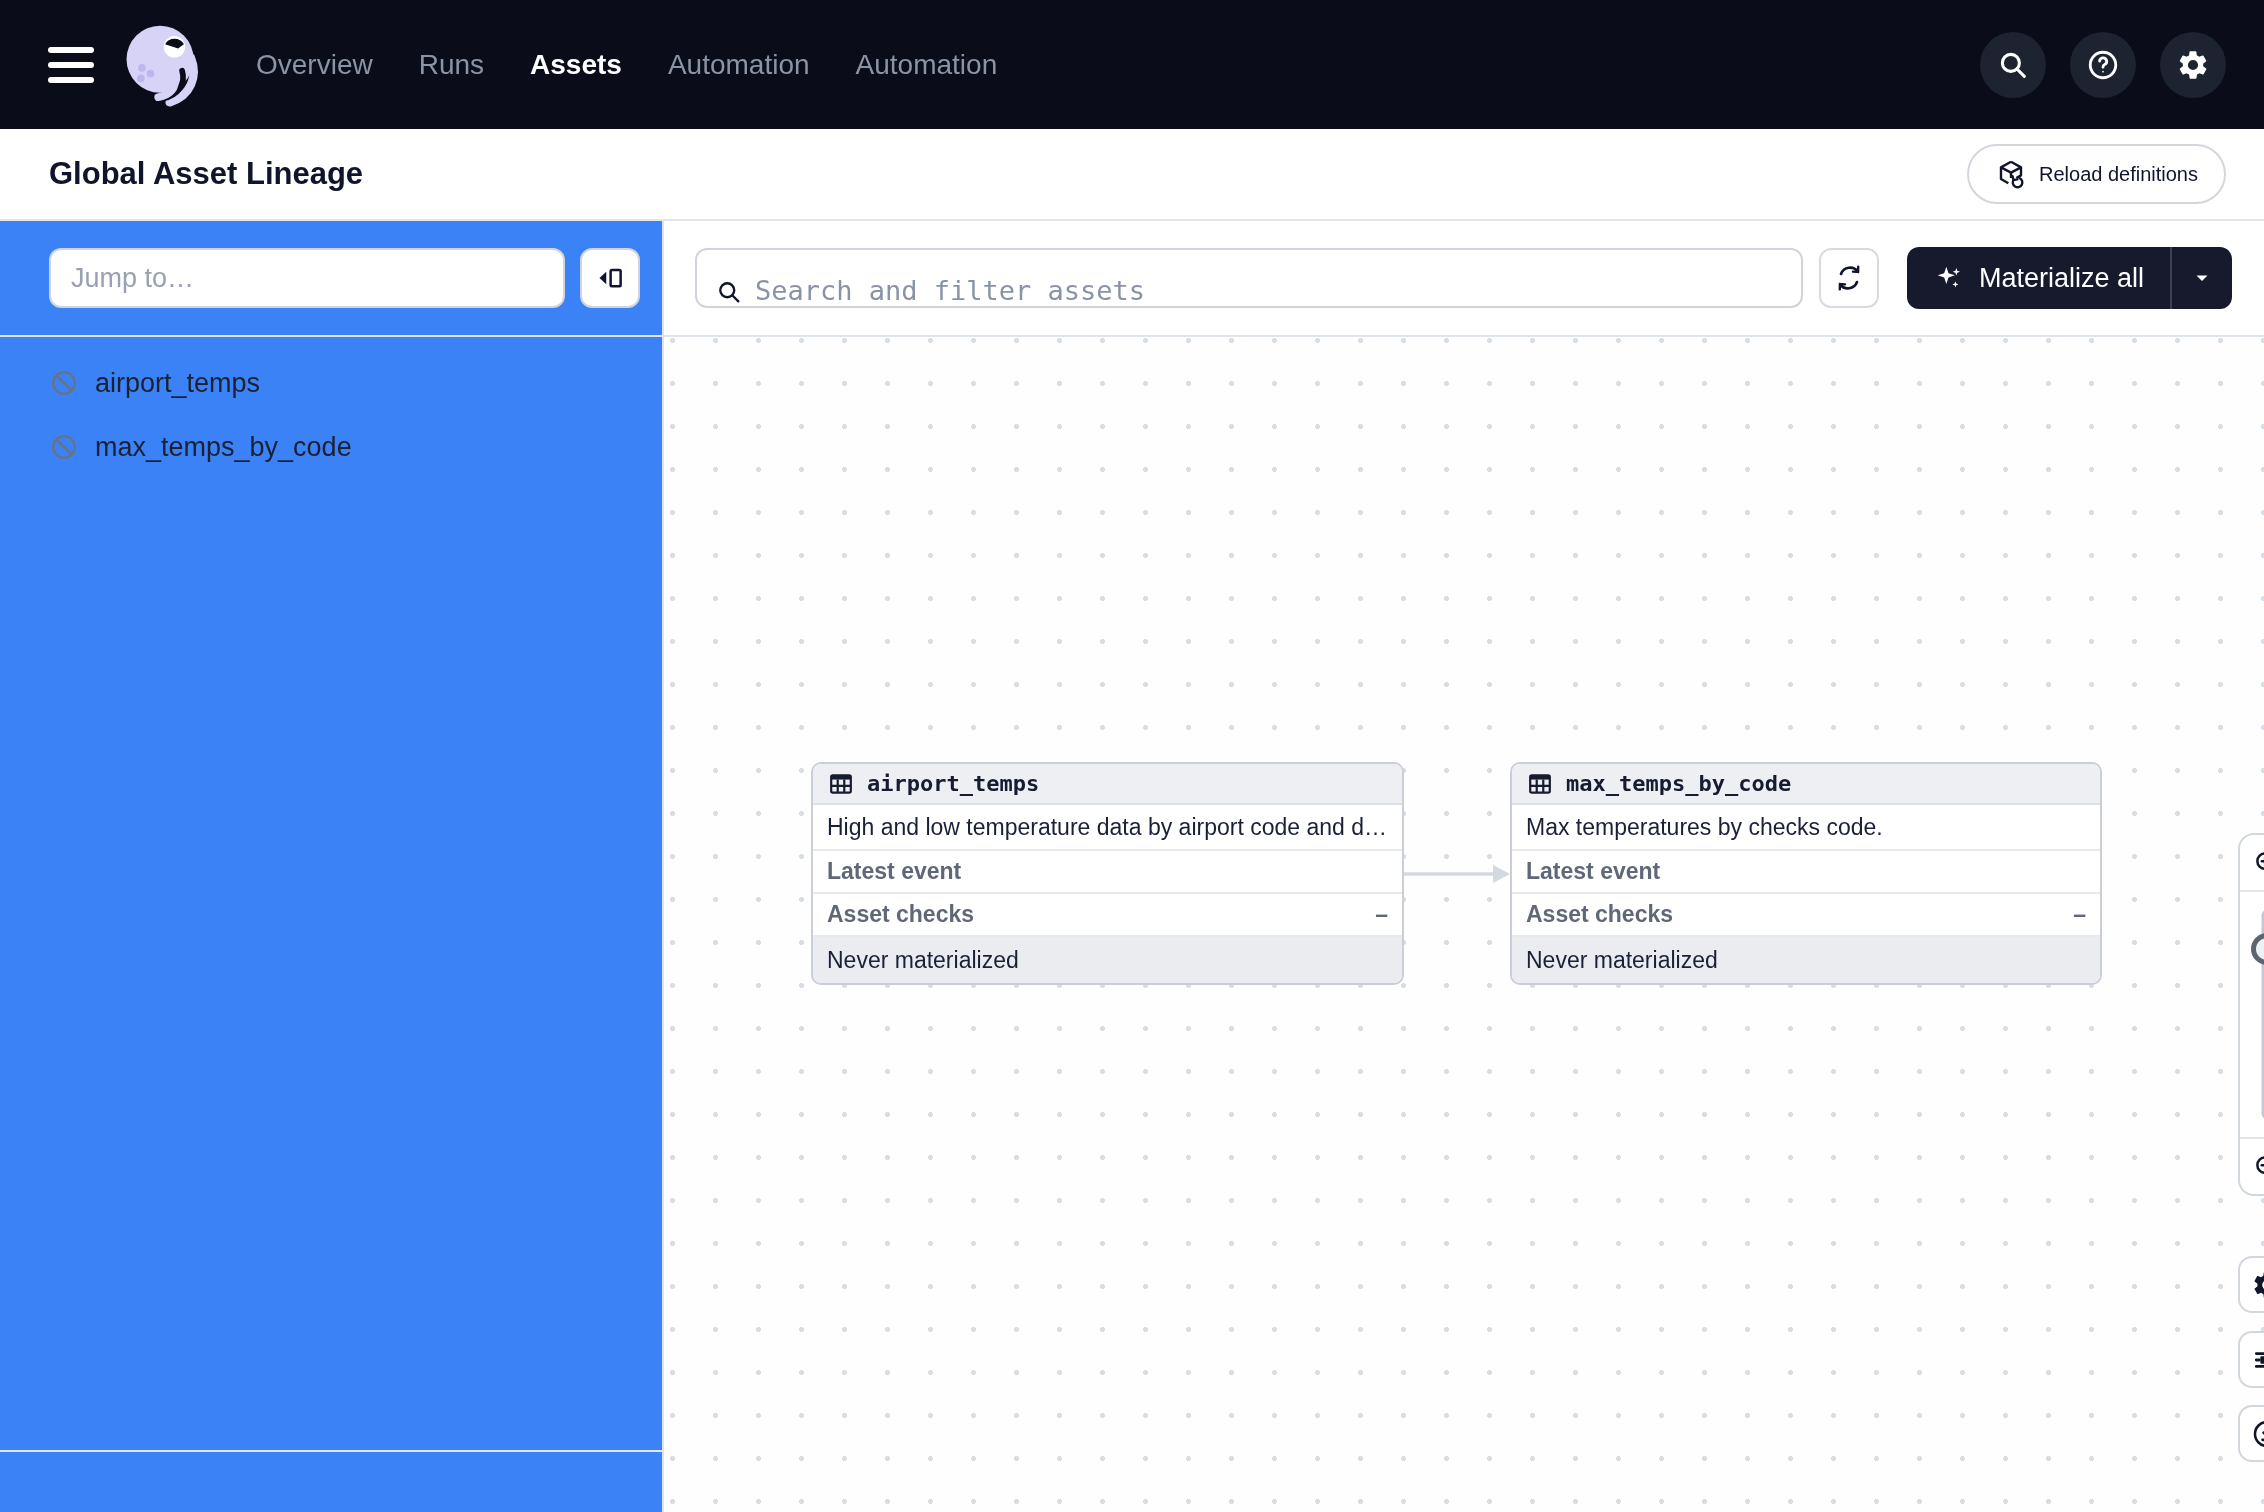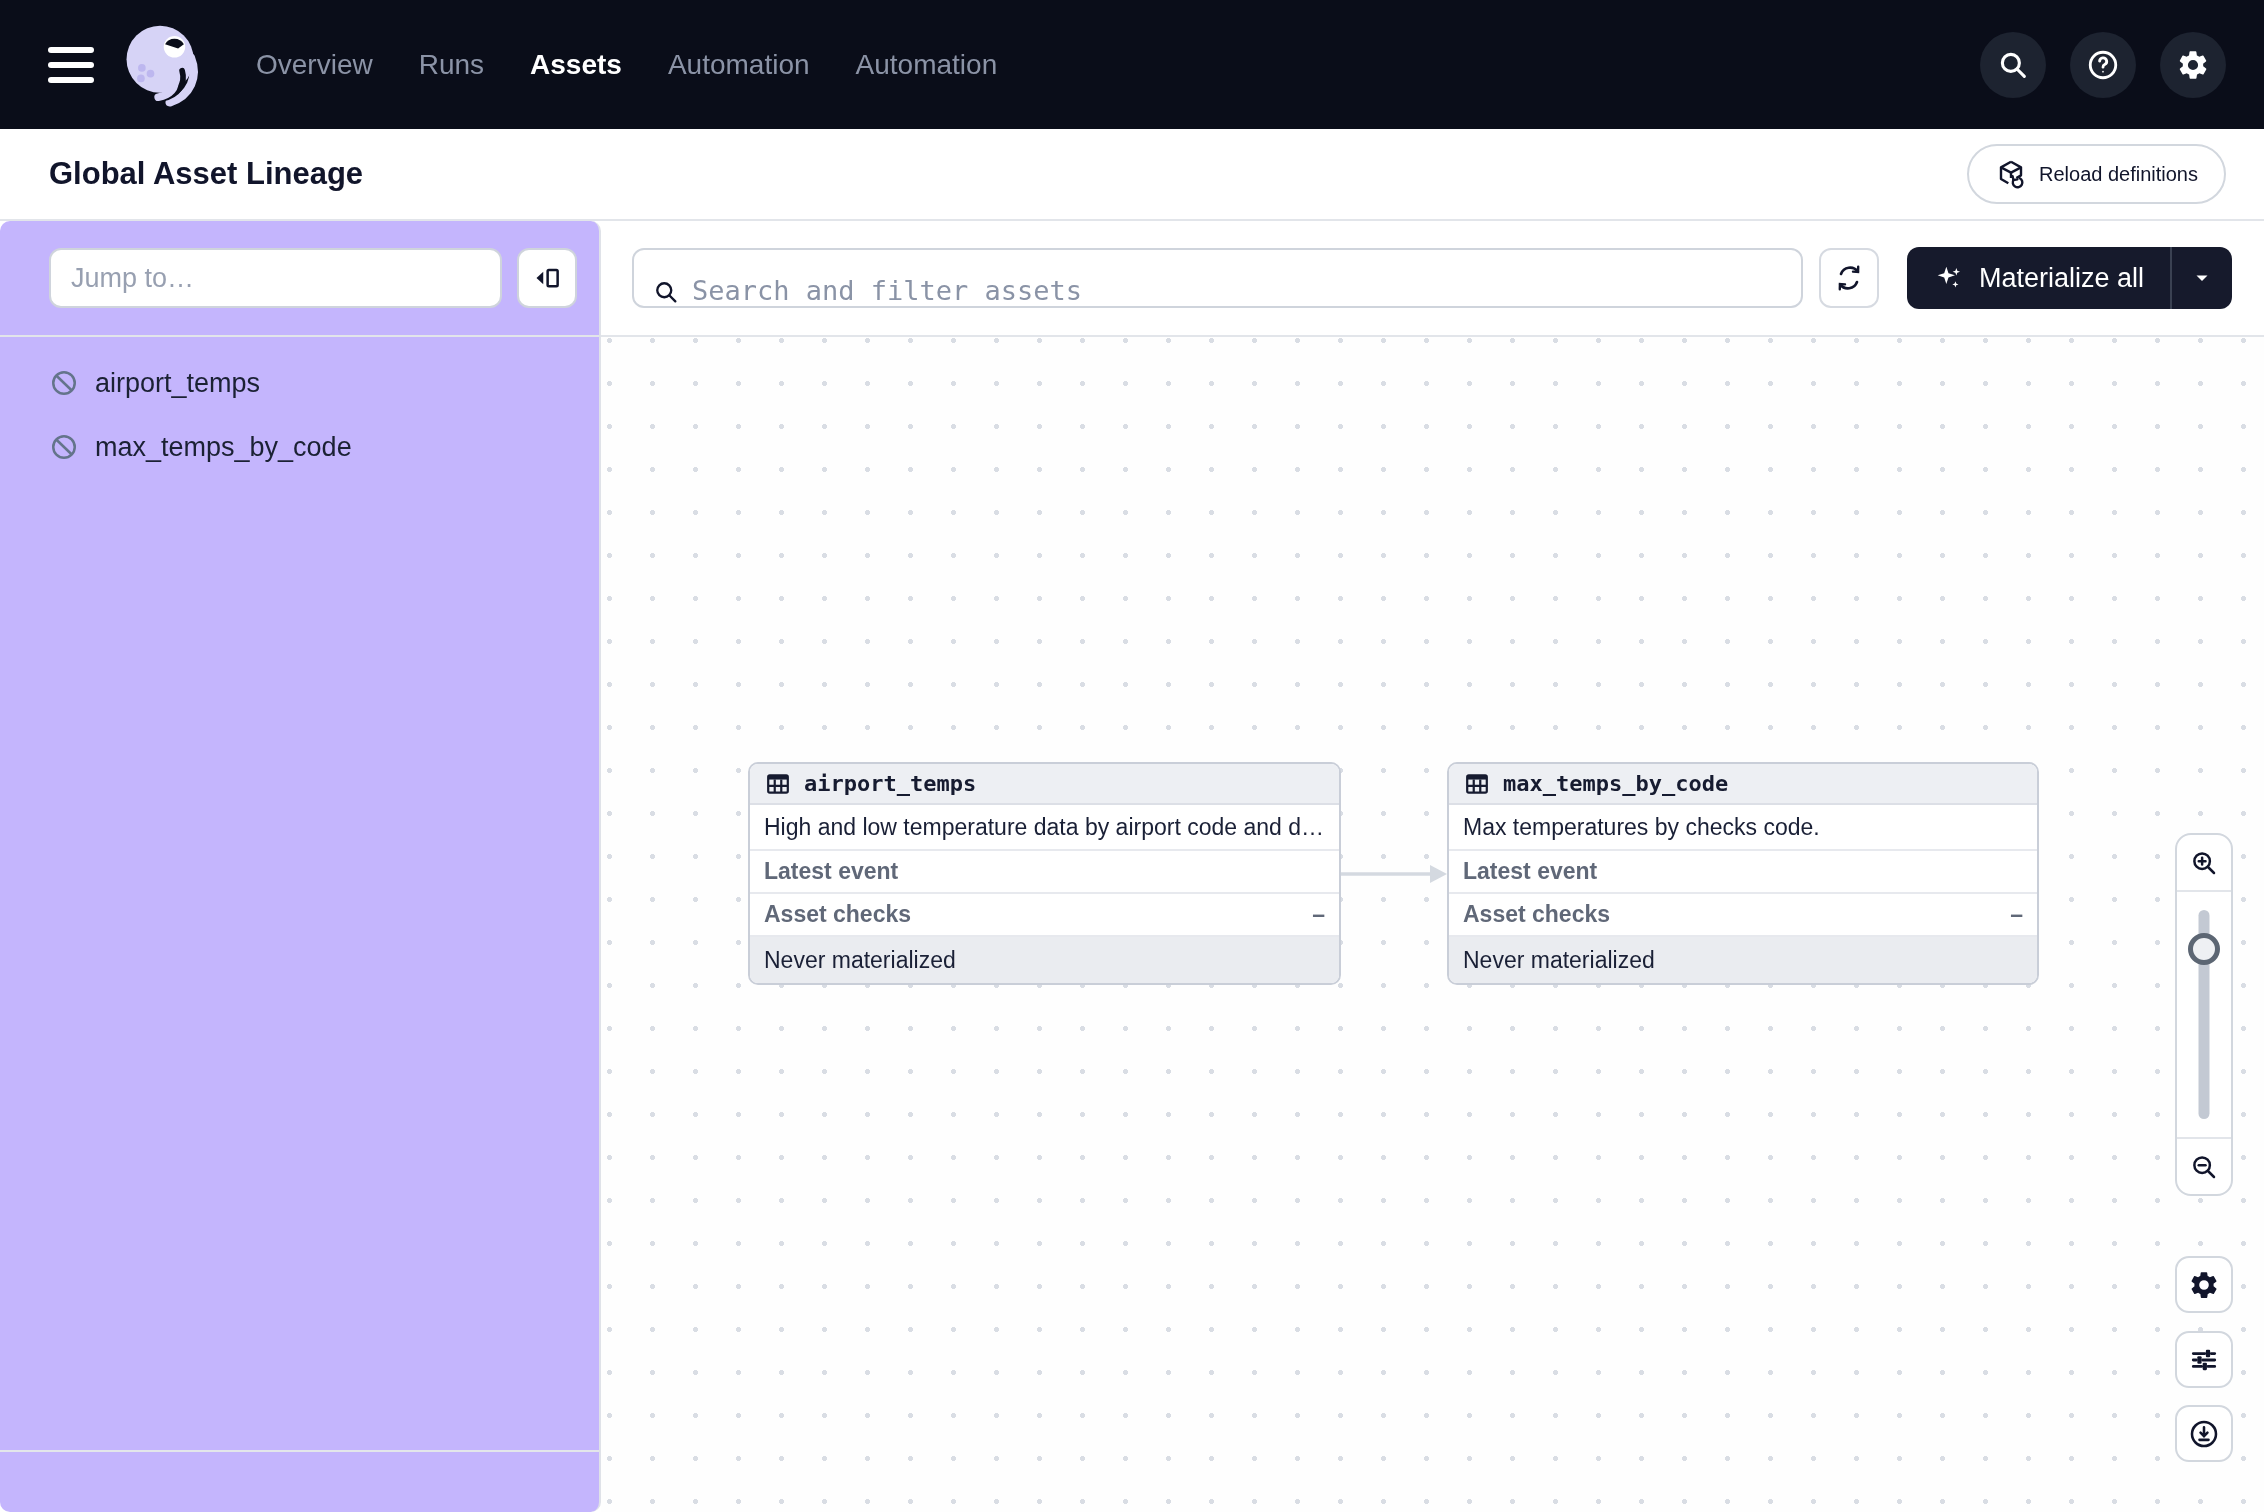--- a/index.html
+++ b/index.html
@@ -29,21 +29,21 @@
   .title-spacer { flex:1; }
   .reload-btn { margin-right:38px; height:60px; padding:0 26px; display:flex; align-items:center;
     gap:12px; border:2px solid #d2d7de; border-radius:30px; background:#fff; cursor:pointer;
     font-size:20px; color:#11152b; }
   .reload-btn svg { width:32px; height:32px; }
 
   
   .main { flex:1; display:flex; min-height:0; }
 
   
-  .sidebar { width:601px; flex:none; border-right:2px solid #dfe2e8; display:flex; flex-direction:column; background:#c4b5fd;border-radius:10px; }
+  .sidebar { width:664px; flex:none; border-right:2px solid #dfe2e8; display:flex; flex-direction:column; background:#3b82f6; }
   .side-toolbar { height:116px; flex:none; border-bottom:2px solid #e2e5ea; display:flex;
     align-items:center; padding:0 22px 0 49px; gap:15px; }
   .jumpto { flex:1; height:60px; border:2px solid #cfd4dc; border-radius:12px; padding:0 20px;
     font-size:27px; color:#11152b; outline:none; font-family:"Liberation Sans",sans-serif; }
   .jumpto::placeholder { color:#98a0b1; }
   .collapse-btn { width:60px; height:60px; border:2px solid #cfd4dc; border-radius:12px; background:#fff;
     display:flex; align-items:center; justify-content:center; cursor:pointer; }
   .collapse-btn svg { width:30px; height:30px; }
   .asset-list { height:1115px; flex:none; border-bottom:2px solid #e3e6ea; padding-top:14px; }
   .asset-row { height:64px; display:flex; align-items:center; gap:16px; padding-left:49px; cursor:pointer; }

